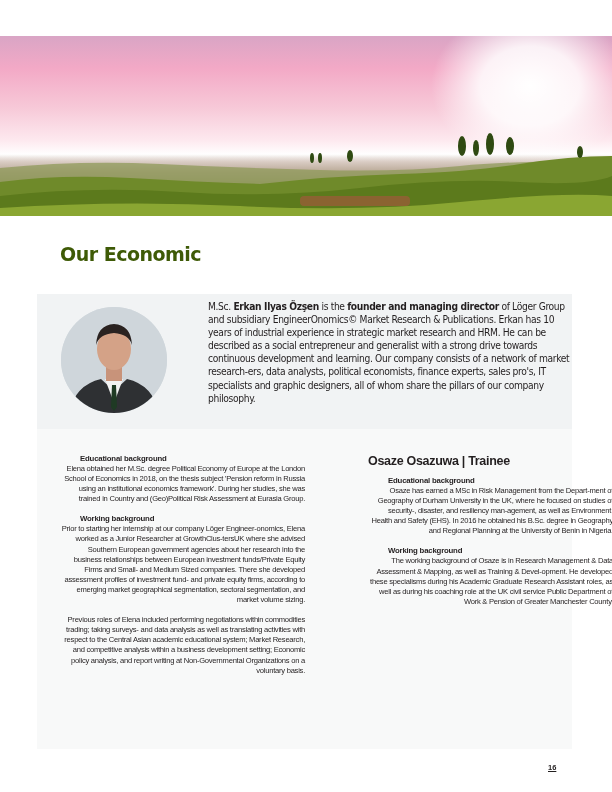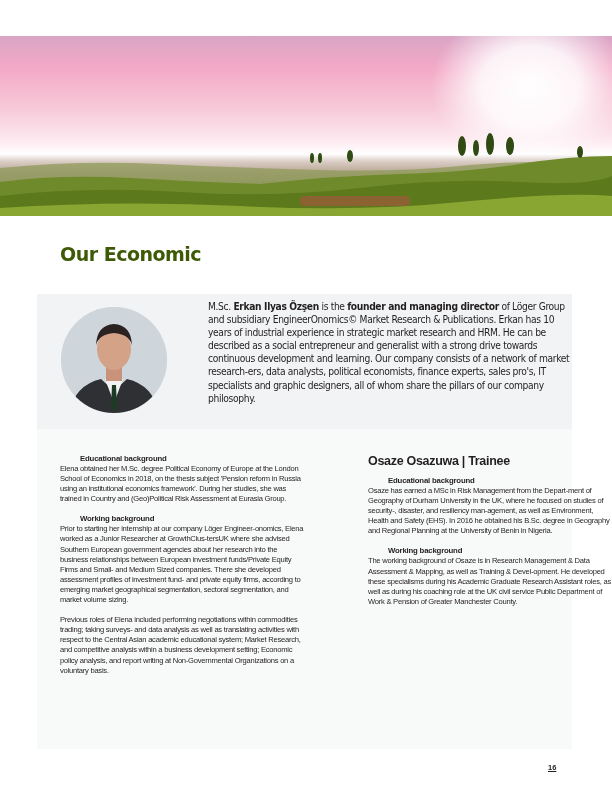--- a/index.html
+++ b/index.html
@@ -60,20 +60,21 @@
     letter-spacing: -0.3px;
   }
   .member h3 {
     margin: 0 0 1px 0; font-size: 7.8px; font-weight: bold; color: #231f20;
     letter-spacing: -0.2px;
     padding-left: 20px;
   }
   .member p {
     margin: 0 0 10px 0; font-size: 7.6px; line-height: 10.1px; color: #231f20;
     letter-spacing: -0.25px;
+    text-align: right;
   }
   .page-num {
     position: absolute; left: 548px; top: 763px;
     font-family: "Liberation Sans", sans-serif; font-size: 7.5px; font-weight: bold; color: #231f20; text-decoration: underline;
   }
 </style>
 </head>
 <body>
 
 <div class="hero">

